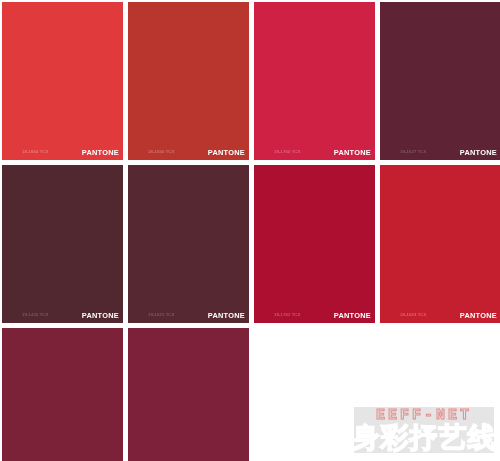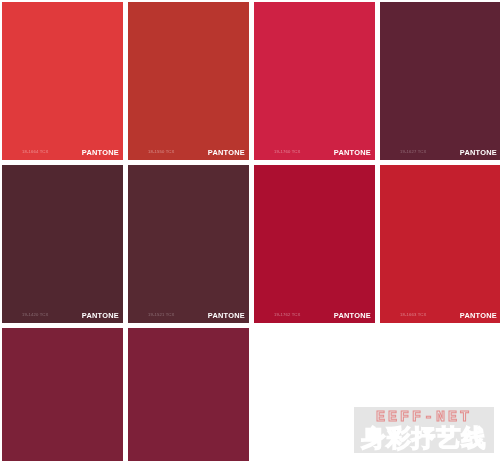--- a/index.html
+++ b/index.html
@@ -101,21 +101,21 @@
     font-weight: bold;
     letter-spacing: 3px;
     line-height: 1;
     color: transparent;
     -webkit-text-stroke: 1px #e48d8d;
     font-family: "Liberation Mono", monospace;
     white-space: nowrap;
   }
 
   .watermark-cjk {
-    font-size: 24px;
+    font-size: 28px;
     font-weight: bold;
     letter-spacing: 1px;
     line-height: 1;
     color: transparent;
     -webkit-text-stroke: 1.4px #ffffff;
     font-family: "DejaVu Sans", sans-serif;
     white-space: nowrap;
   }
 </style>
 </head>

